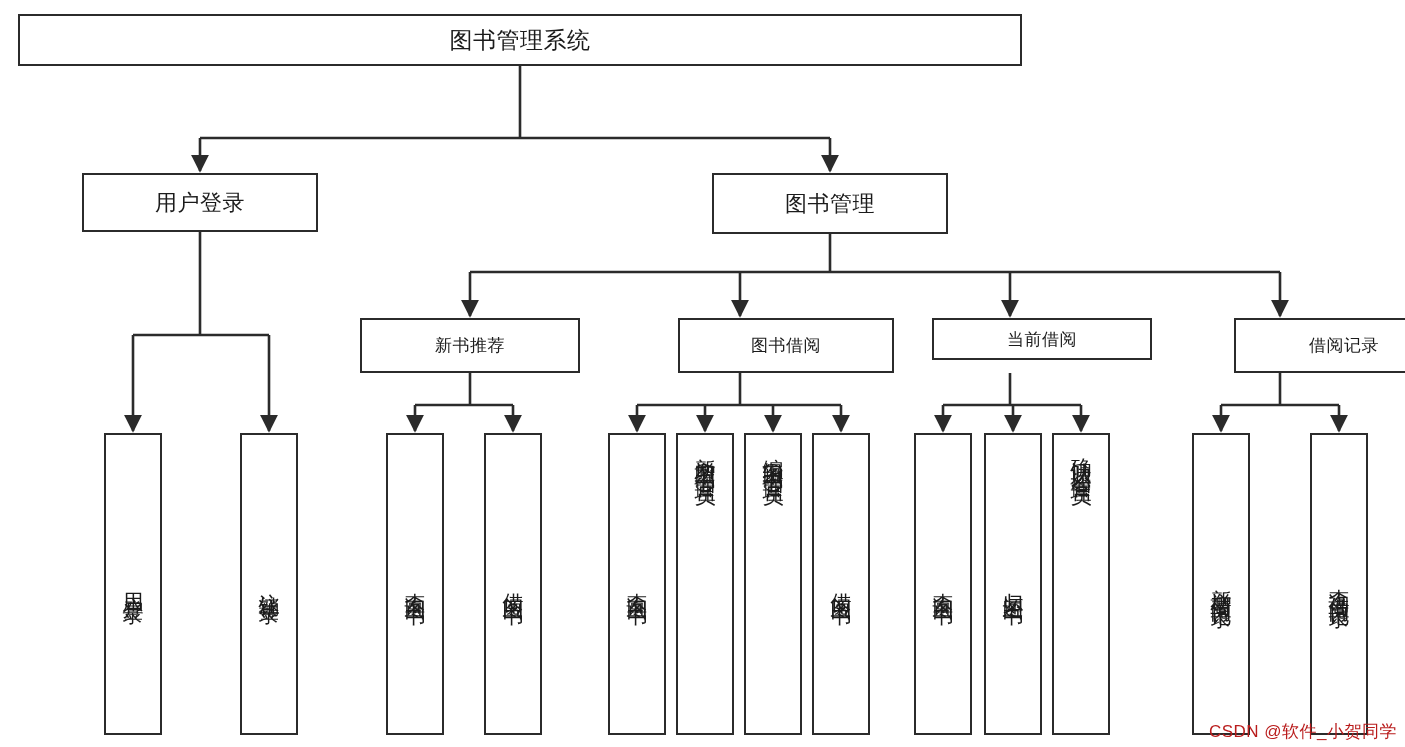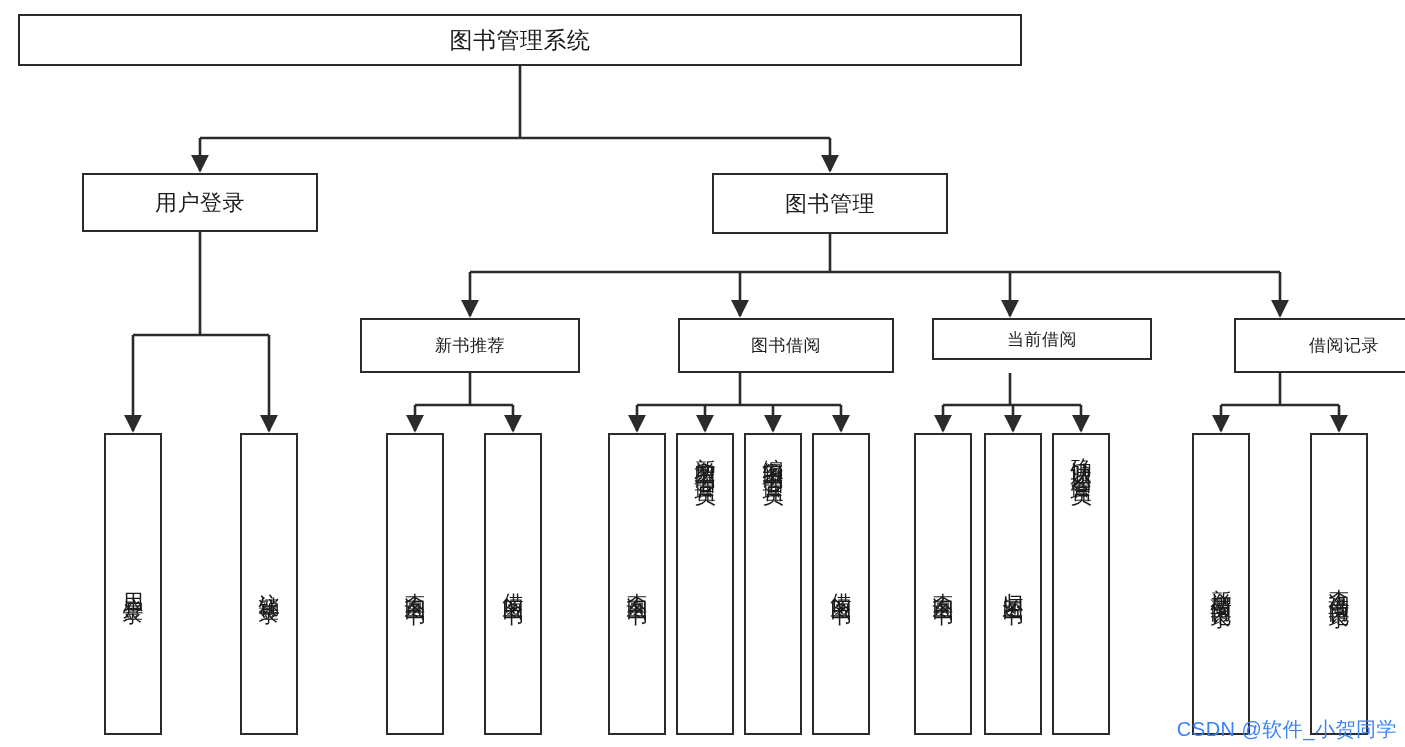--- a/index.html
+++ b/index.html
@@ -60,22 +60,22 @@
     white-space: nowrap;
   }
   .node.leaf.centered {
     align-items: center;
     padding-top: 0;
   }
   .watermark {
     position: absolute;
     right: 8px;
     bottom: 4px;
-    font-size: 20px;
-    color: #3b82f6;
+    font-size: 17px;
+    color: #b91c1c;
     white-space: nowrap;
     letter-spacing: 0.5px;
   }
 </style>
 </head>
 <body>
 
 <div id="canvas">
 
   <svg id="wires" viewBox="0 0 1405 747">

